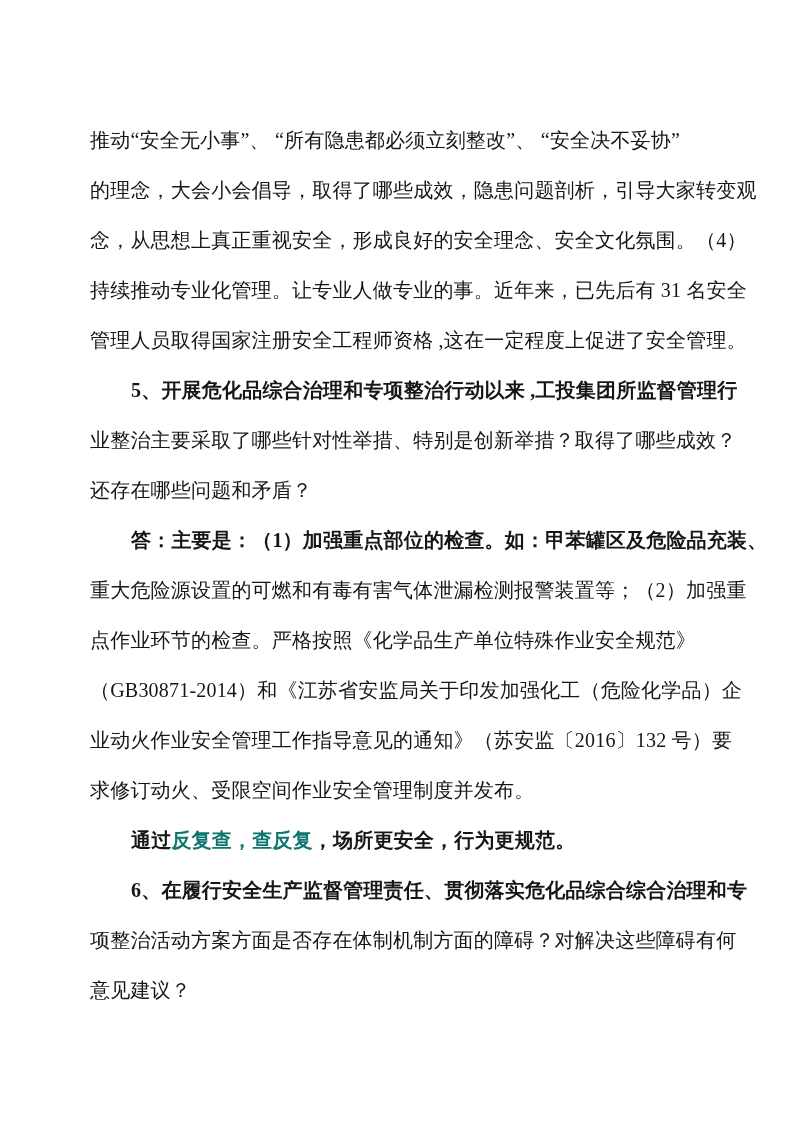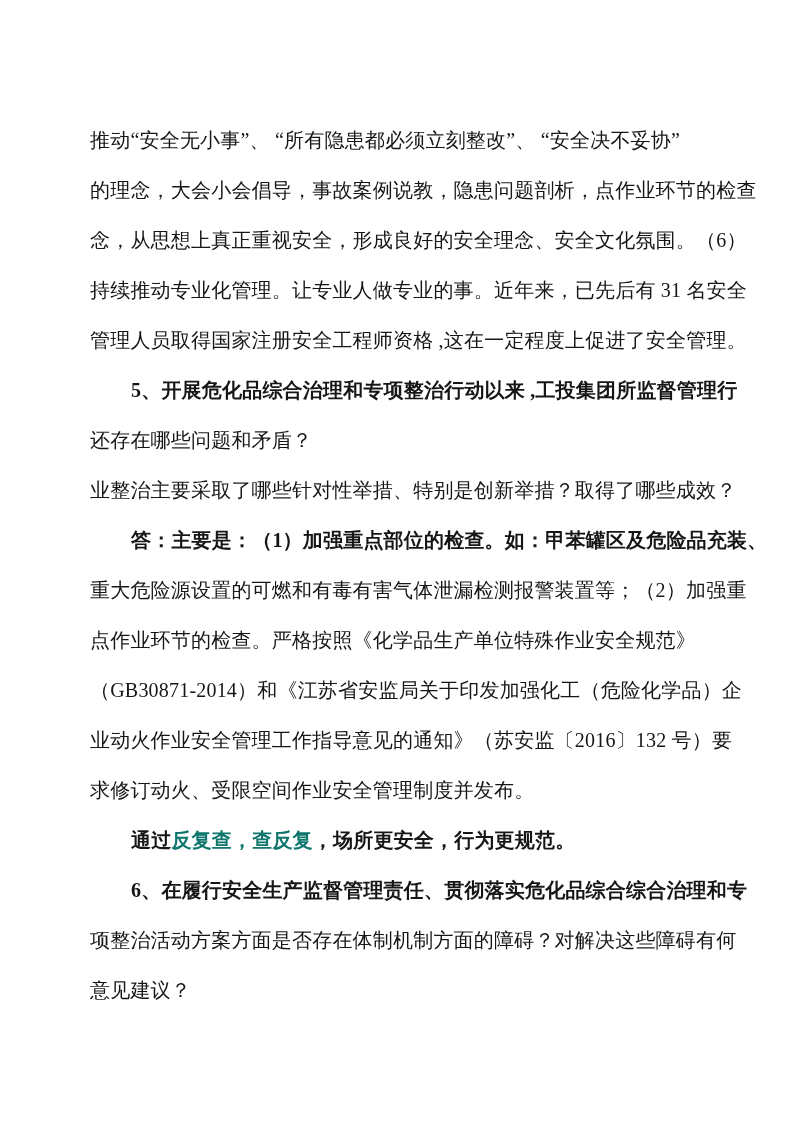--- a/index.html
+++ b/index.html
@@ -36,27 +36,27 @@
   }
   .seg { display: inline; }
   .seg.red { color: #0f766e; }
 </style>
 </head>
 <body>
 
 <div class="page">
   <div class="text-block" id="text-block">
       <div class="line"><span class="seg">推动“安全无小事”、 “所有隐患都必须立刻整改”、 “安全决不妥协”</span></div>
-      <div class="line"><span class="seg">的理念，大会小会倡导，事故案例说教，隐患问题剖析，点作业环节的检查</span></div>
-      <div class="line"><span class="seg">念，从思想上真正重视安全，形成良好的安全理念、安全文化氛围。（6）</span></div>
+      <div class="line"><span class="seg">的理念，大会小会倡导，取得了哪些成效，隐患问题剖析，引导大家转变观</span></div>
+      <div class="line"><span class="seg">念，从思想上真正重视安全，形成良好的安全理念、安全文化氛围。（4）</span></div>
       <div class="line"><span class="seg">持续推动专业化管理。让专业人做专业的事。近年来，已先后有 31 名安全</span></div>
       <div class="line"><span class="seg">管理人员取得国家注册安全工程师资格 ,这在一定程度上促进了安全管理。</span></div>
       <div class="line indent"><span class="seg">5、开展危化品综合治理和专项整治行动以来 ,工投集团所监督管理行</span></div>
+      <div class="line"><span class="seg">业整治主要采取了哪些针对性举措、特别是创新举措？取得了哪些成效？</span></div>
       <div class="line"><span class="seg">还存在哪些问题和矛盾？</span></div>
-      <div class="line"><span class="seg">业整治主要采取了哪些针对性举措、特别是创新举措？取得了哪些成效？</span></div>
       <div class="line indent"><span class="seg">答：主要是：（1）加强重点部位的检查。如：甲苯罐区及危险品充装、</span></div>
       <div class="line"><span class="seg">重大危险源设置的可燃和有毒有害气体泄漏检测报警装置等；（2）加强重</span></div>
       <div class="line"><span class="seg">点作业环节的检查。严格按照《化学品生产单位特殊作业安全规范》</span></div>
       <div class="line"><span class="seg">（GB30871-2014）和《江苏省安监局关于印发加强化工（危险化学品）企</span></div>
       <div class="line"><span class="seg">业动火作业安全管理工作指导意见的通知》（苏安监〔2016〕132 号）要</span></div>
       <div class="line"><span class="seg">求修订动火、受限空间作业安全管理制度并发布。</span></div>
       <div class="line indent"><span class="seg">通过</span><span class="seg red">反复查，查反复</span><span class="seg">，场所更安全，行为更规范。</span></div>
       <div class="line indent"><span class="seg">6、在履行安全生产监督管理责任、贯彻落实危化品综合综合治理和专</span></div>
       <div class="line"><span class="seg">项整治活动方案方面是否存在体制机制方面的障碍？对解决这些障碍有何</span></div>
       <div class="line"><span class="seg">意见建议？</span></div>

